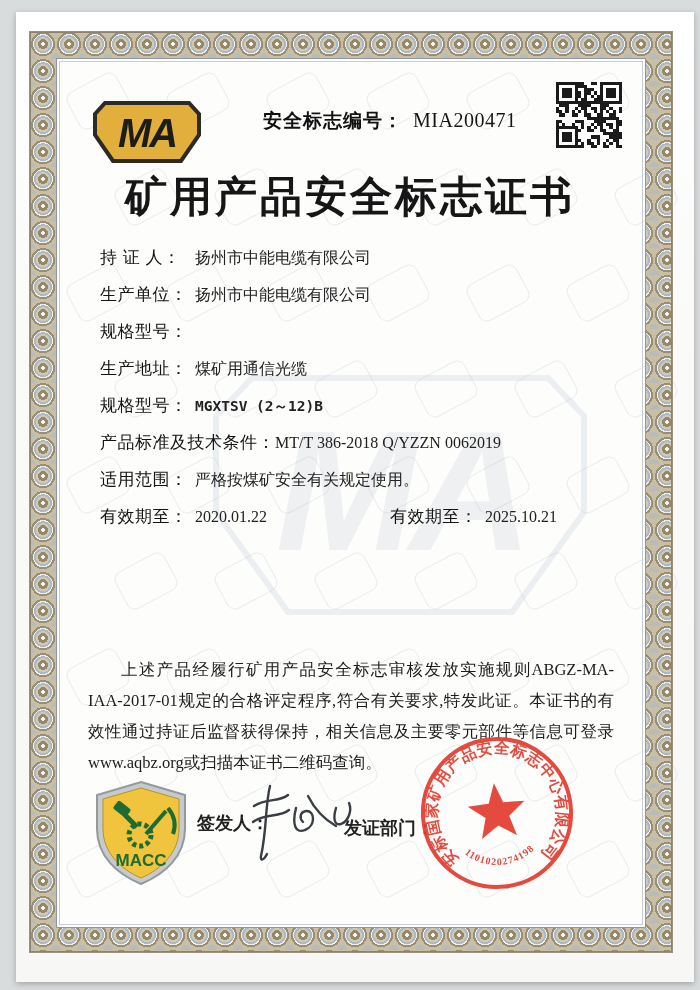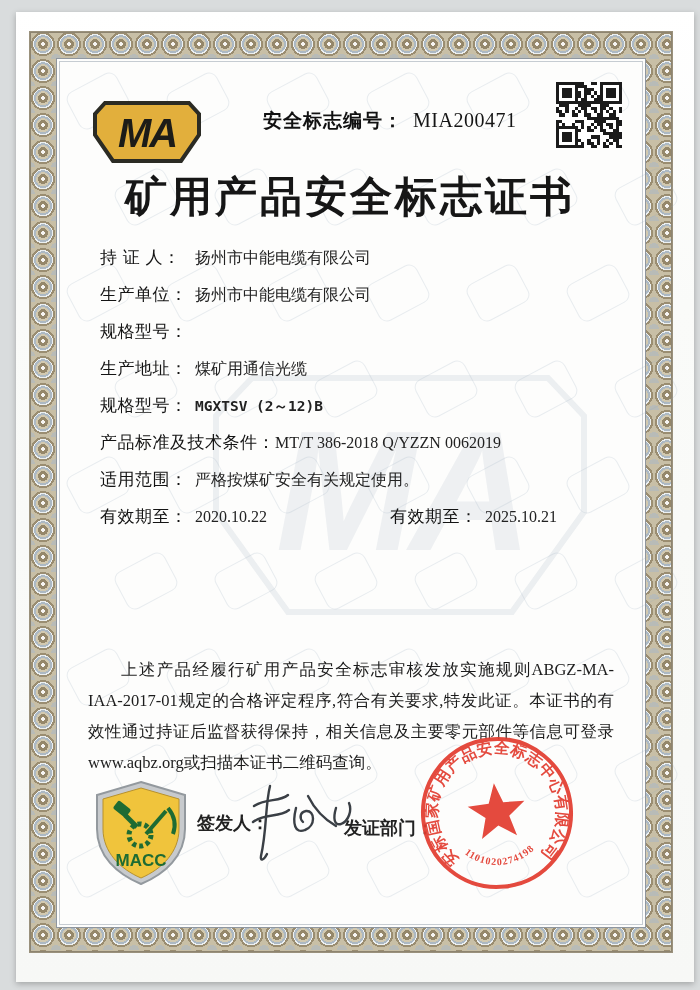--- a/index.html
+++ b/index.html
@@ -611,21 +611,21 @@
     <div class="row">
       <span class="lbl">产品标准及技术条件：</span>
       <span class="val">MT/T 386-2018 Q/YZZN 0062019</span>
     </div>
     <div class="row">
       <span class="lbl">适用范围：</span>
       <span class="val">严格按煤矿安全有关规定使用。</span>
     </div>
     <div class="row">
       <span class="lbl">有效期至：</span>
-      <span class="val w">2020.10.22</span>
+      <span class="val w">2020.01.22</span>
       <span class="lbl">有效期至：</span>
       <span class="val">2025.10.21</span>
     </div>
   </div>
 
   <div id="statement">上述产品经履行矿用产品安全标志审核发放实施规则ABGZ-MA-IAA-2017-01规定的合格评定程序,符合有关要求,特发此证。本证书的有效性通过持证后监督获得保持，相关信息及主要零元部件等信息可登录www.aqbz.org或扫描本证书二维码查询。</div>
 
   <svg id="macc" width="98" height="106" viewBox="0 0 98 106">
     <path d="M49 2 L93 15 V49 C93 76 73 94 49 104 C25 94 5 76 5 49 V15 Z" fill="#c7cacd" stroke="#93999e" stroke-width="2"></path>
     <path d="M49 8 L87 19 V49 C87 72 70 89 49 98 C28 89 11 72 11 49 V19 Z" fill="#F0C43C" stroke="#b7912d" stroke-width="1"></path>

